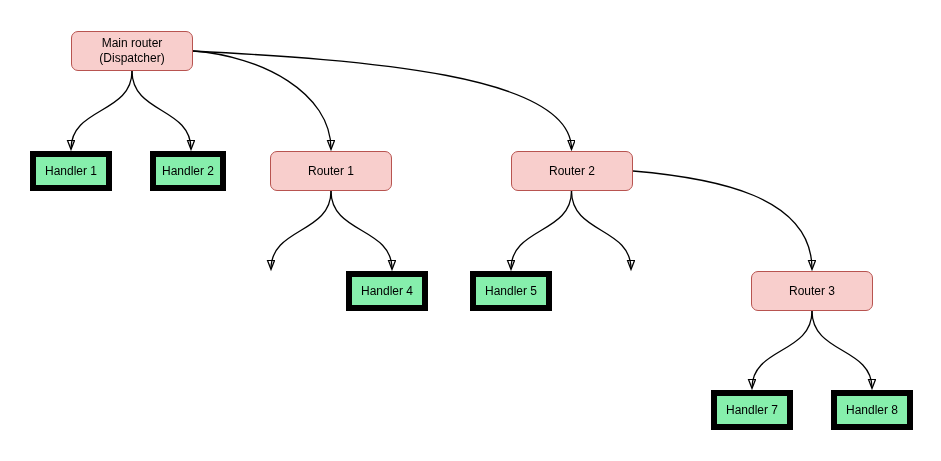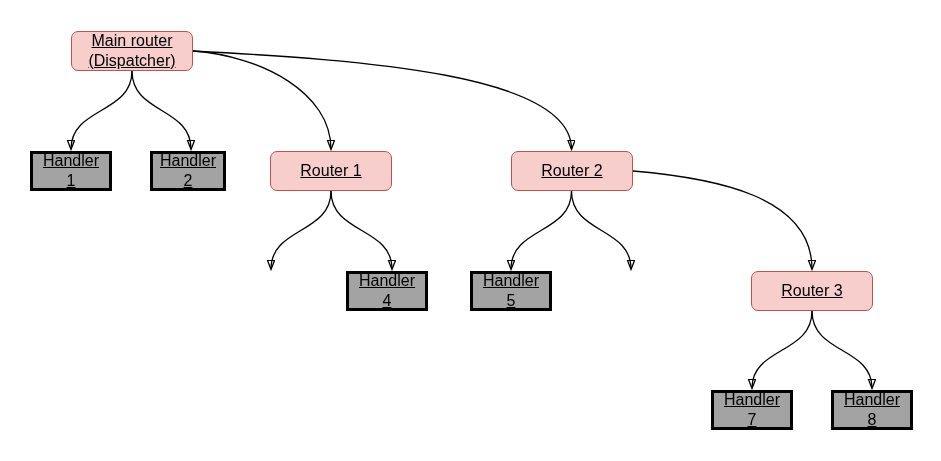--- a/index.html
+++ b/index.html
@@ -27,34 +27,33 @@
     stroke: #000000;
     stroke-width: 1.3;
   }
   .node {
     position: absolute;
     box-sizing: border-box;
     display: flex;
     align-items: center;
     justify-content: center;
     text-align: center;
-    font-size: 16px;
+    font-size: 12px;
     line-height: 1.25;
     color: #000000;
     padding: 4px 4px;
-    text-decoration: underline;
   }
   .node.router {
     background: #f8cecc;
     border: 1px solid #b85450;
     border-radius: 7px;
   }
   .node.handler {
-    background: #a3a3a3;
-    border: 3px solid #000000;
+    background: #86efac;
+    border: 6px solid #000000;
   }
   
   #n-main     { left: 71px;  top: 31px;  width: 122px; height: 40px; }
   #n-handler1 { left: 30px;  top: 151px; width: 82px;  height: 40px; }
   #n-handler2 { left: 150px; top: 151px; width: 76px;  height: 40px; }
   #n-router1  { left: 270px; top: 151px; width: 122px; height: 40px; }
   #n-router2  { left: 511px; top: 151px; width: 122px; height: 40px; }
   #n-handler3 { left: 230px; top: 271px; width: 82px;  height: 40px; }
   #n-handler4 { left: 346px; top: 271px; width: 82px;  height: 40px; }
   #n-handler5 { left: 470px; top: 271px; width: 82px;  height: 40px; }

